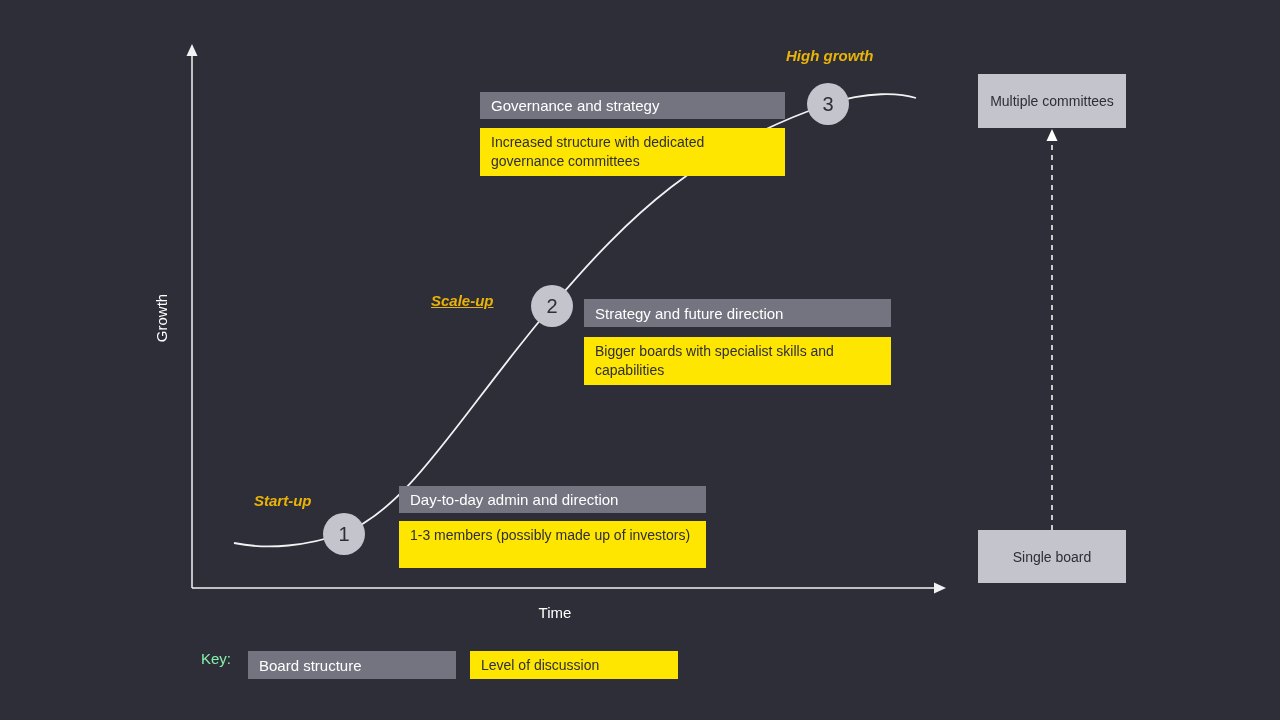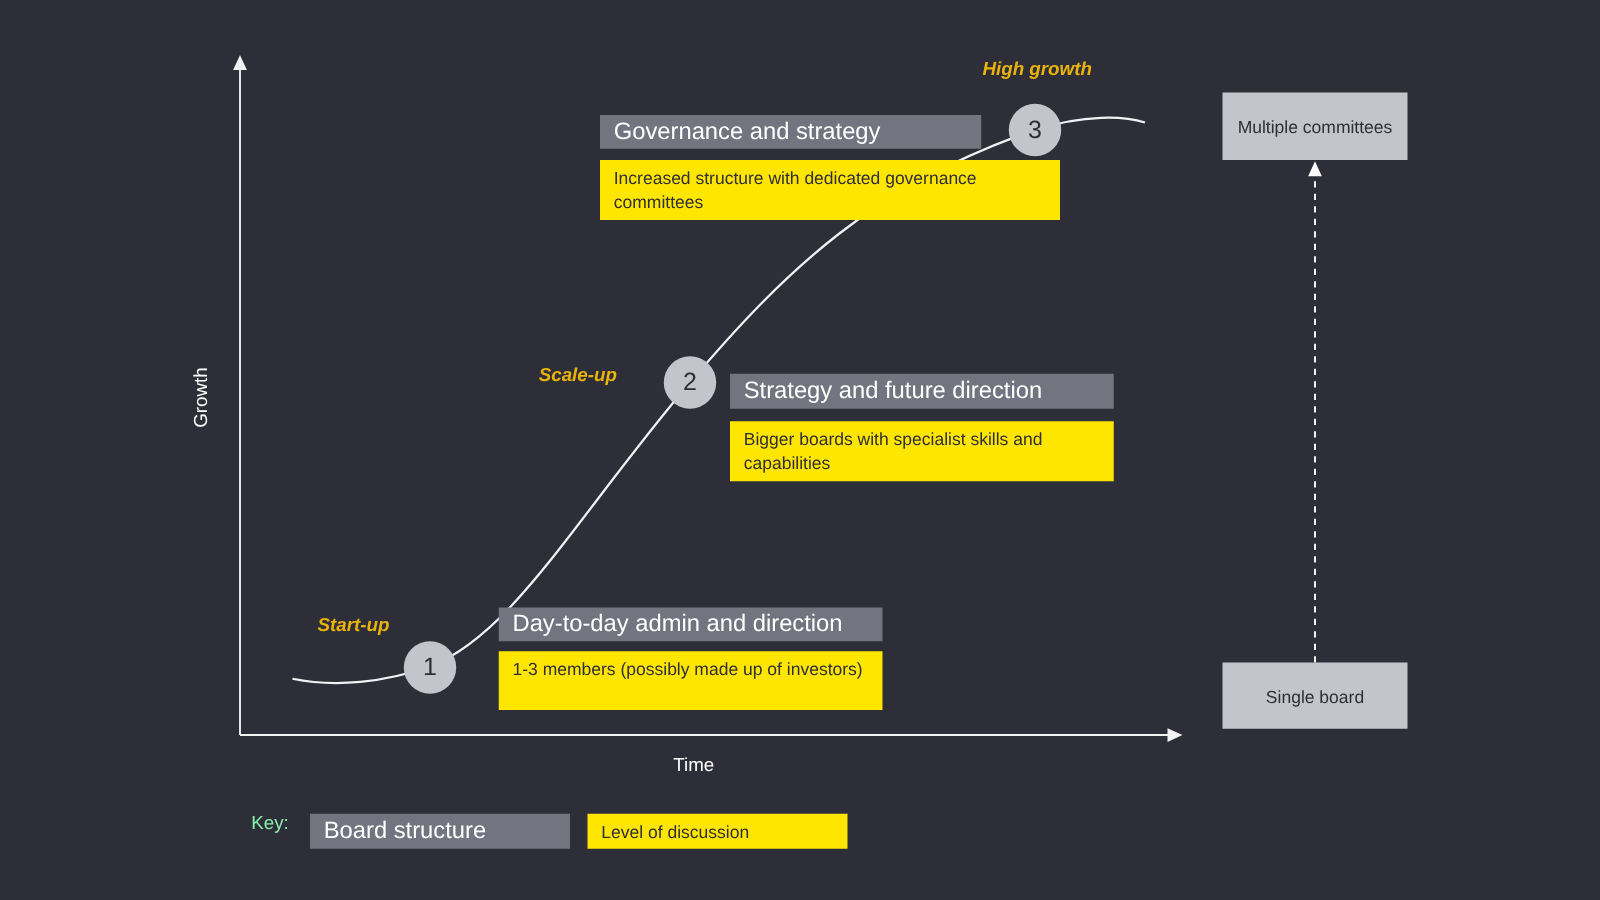--- a/index.html
+++ b/index.html
@@ -30,21 +30,21 @@
     background: var(--color-light_gray, #c4c4cd);
     color: var(--color-dark_text, #2e2e38);
     display: flex; align-items: center; justify-content: center;
     font-size: 20px;
     z-index: 3;
   }
 
   .gray-box {
     background: var(--color-gray_box, #747480);
     color: #ffffff;
-    font-size: 19px;
+    font-size: 15px;
     display: flex; align-items: center;
     padding: 0 11px;
     z-index: 2;
   }
 
   .yellow-box {
     background: var(--color-yellow_box, #ffe600);
     color: var(--color-dark_text, #2e2e38);
     font-size: 14px;
     line-height: 19px;
@@ -70,30 +70,30 @@
   }
   #time-label { left: 495px; top: 604px; width: 120px; text-align: center; }
 
   
   #stage1-label  { left: 254px; top: 492px; }
   #stage1-circle { left: 323px; top: 513px; }
   #stage1-gray   { left: 399px; top: 486px; width: 307px; height: 27px; }
   #stage1-yellow { left: 399px; top: 521px; width: 307px; min-height: 47px; }
 
   
-  #stage2-label  { left: 431px; top: 292px; }
+  #stage2-label  { left: 431px; top: 292px; text-decoration: underline; }
   #stage2-circle { left: 531px; top: 285px; }
   #stage2-gray   { left: 584px; top: 299px; width: 307px; height: 28px; }
   #stage2-yellow { left: 584px; top: 337px; width: 307px; min-height: 46px; }
 
   
   #stage3-label  { left: 786px; top: 47px; }
   #stage3-circle { left: 807px; top: 83px; }
   #stage3-gray   { left: 480px; top: 92px; width: 305px; height: 27px; }
-  #stage3-yellow { left: 480px; top: 128px; width: 368px; min-height: 47px; }
+  #stage3-yellow { left: 480px; top: 128px; width: 305px; min-height: 47px; }
 
   
   #scale-top    { left: 978px; top: 74px;  width: 148px; height: 54px; }
   #scale-bottom { left: 978px; top: 530px; width: 148px; height: 53px; }
 
   
   #key-label  { left: 201px; top: 650px; color: #86efac; font-size: 15px; z-index: 3; }
   #key-gray   { left: 248px; top: 651px; width: 208px; height: 28px; }
   #key-yellow { left: 470px; top: 651px; width: 208px; height: 28px; display: flex; align-items: center; padding: 1px 11px; }
 </style>

